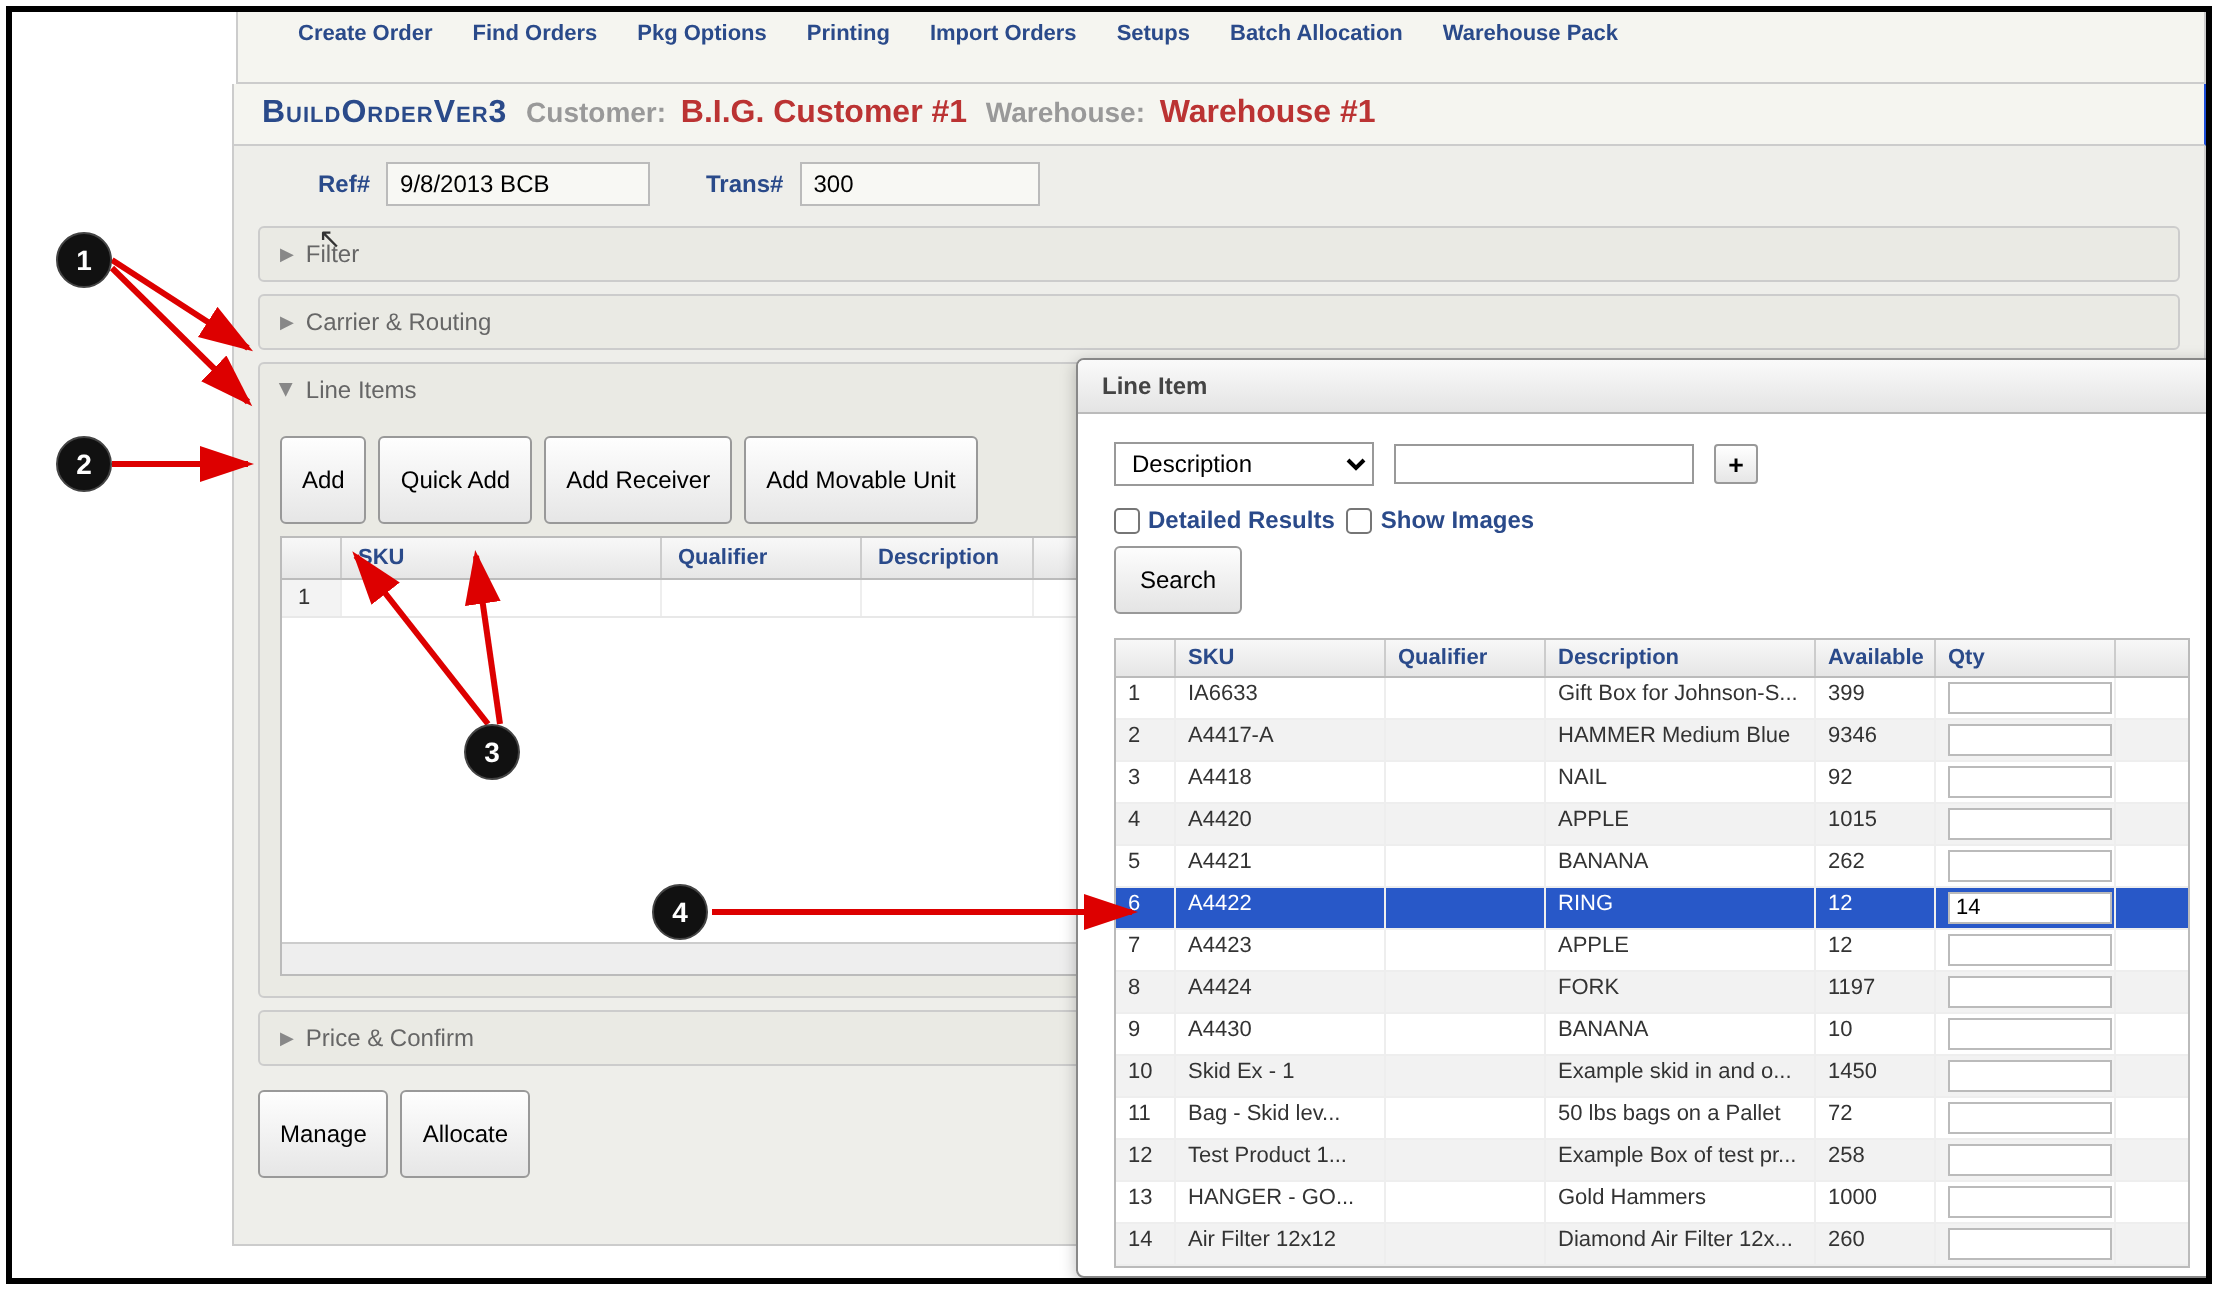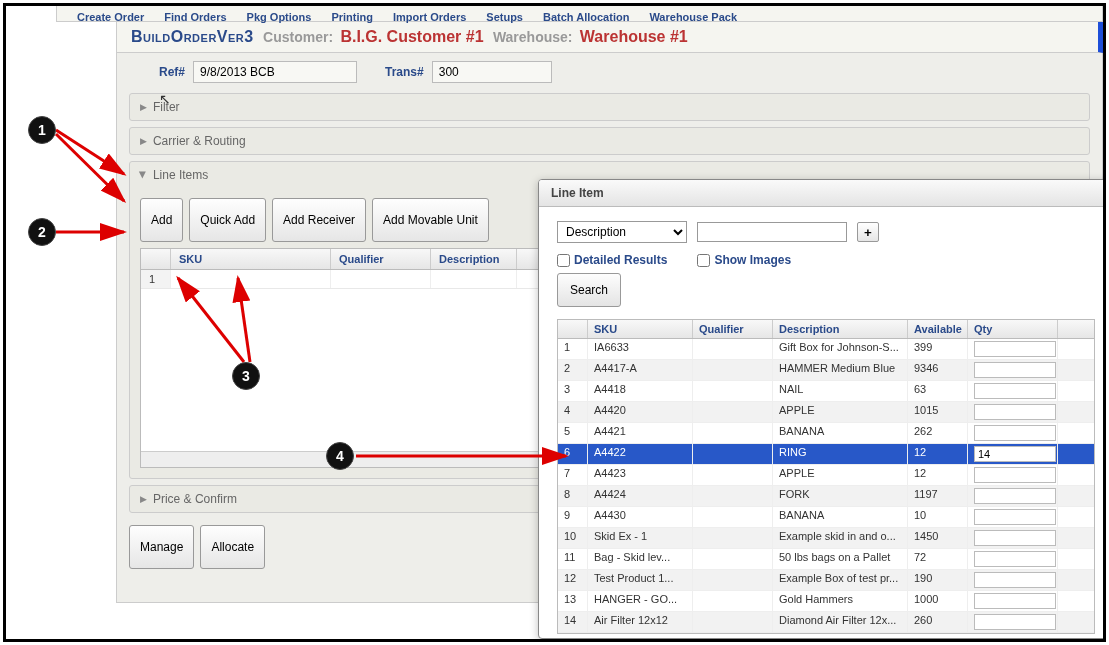--- a/index.html
+++ b/index.html
@@ -3,35 +3,35 @@
 <meta charset="utf-8">
 <style>
   * { box-sizing: border-box; margin: 0; padding: 0; }
   body { font-family: Arial, Helvetica, sans-serif; font-size: 12px; color: #333; background: #fff; position: relative; }
   .frame { border: 3px solid #000; width: 1103px; height: 639px; margin: 3px; position: relative; overflow: hidden; background: #fff; }
 
   
   .topnav { background: linear-gradient(#4a6da7, #3a5a92); height: 26px; display: flex; padding-left: 6px; position: relative; margin-left: 110px; border: 1px solid #2a4a7a; }
   .topnav-item { color: #fff; font-weight: bold; padding: 5px 12px; cursor: pointer; font-size: 13px; }
   .topnav-item.active { background: #1f3a66; }
-  .subnav { background: #f5f5f0; height: 16px; display: flex; padding-left: 10px; margin-left: 50px; border: 1px solid #ccc; border-top: none; }
+  .subnav { background: #f5f5f0; height: 36px; display: flex; padding-left: 20px; margin-left: 112px; border: 1px solid #ccc; border-top: none; }
   .subnav-item { color: #2a4a8a; font-weight: bold; padding: 5px 10px; cursor: pointer; font-size: 11px; }
   .subnav-item.active { color: #2a4a8a; }
 
   
-  .titlebar { margin-left: 110px; padding: 6px 14px; background: #f5f5f0; border-left:1px solid #ccc; border-right:5px solid #1d4ed8; border-bottom:1px solid #ccc; }
+  .titlebar { margin-left: 110px; padding: 6px 14px; background: #f5f5f0; border-left:1px solid #ccc; border-right:1px solid #1d4ed8; border-bottom:1px solid #ccc; }
   .titlebar .page { font-variant: small-caps; font-weight: bold; color: #2a4a8a; font-size: 16px; letter-spacing: 0.5px; }
   .titlebar .lbl { color: #999; font-weight: bold; font-size: 14px; margin-left: 6px; }
   .titlebar .val { color: #b33; font-weight: bold; font-size: 16px; margin-left: 4px; }
 
   
   .main { margin-left: 110px; background: #eeeeea; border:1px solid #ccc; border-top:none; padding: 8px 12px 18px 12px; position: relative; height: 550px; }
   .refrow { display:flex; align-items:center; gap: 8px; margin-bottom: 10px; padding-left: 30px; }
   .refrow label { color: #2a4a8a; font-weight: bold; font-size: 12px; }
-  .refrow input { background:#f8f8f4; border:1px solid #bbb; padding:3px 6px; font-size:12px; width:164px; }
+  .refrow input { background:#f8f8f4; border:1px solid #bbb; padding:3px 6px; font-size:12px; width:132px; }
   .cursor-icon { position:absolute; left:42px; top:38px; font-size:14px; color:#333; pointer-events:none; }
 
   
   .section { background:#eaeae4; border:1px solid #ccc; border-radius:3px; margin-bottom:6px; }
   .section-head { padding:6px 10px; color:#666; font-size:12px; display:flex; align-items:center; gap:6px; cursor:pointer; }
   .section-head .chev { font-size:9px; color:#888; }
   .section.open .section-head .chev { transform: rotate(90deg); display:inline-block; }
   .section-body { padding:10px; }
 
   
@@ -50,21 +50,21 @@
   .footer-btns { margin-top:12px; display:flex; gap:6px; }
 
   
   .dialog { position:absolute; left:532px; top:173px; width:576px; height:460px; background:#fff; border:1px solid #888; box-shadow:0 2px 8px rgba(0,0,0,0.25); border-radius:4px; overflow:hidden; }
   .dialog-title { background:linear-gradient(#fafafa,#e4e4e4); border-bottom:1px solid #bbb; padding:6px 12px; font-weight:bold; color:#444; font-size:12px; }
   .dialog-body { padding:14px 18px; }
   .search-row { display:flex; align-items:center; gap:10px; margin-bottom:10px; }
   .search-row select { background:#fff; border:1px solid #999; padding:2px 4px; font-size:12px; width:130px; }
   .search-row input[type=text] { border:1px solid #999; padding:2px 4px; font-size:12px; width:150px; }
   .plusbtn { border:1px solid #999; background:linear-gradient(#fff,#e6e6e6); width:22px; height:20px; font-weight:bold; cursor:pointer; border-radius:2px; }
-  .check-row { display:flex; gap:30px; align-items:flex-start; margin-bottom:6px; color:#2a4a8a; font-weight:bold; font-size:12px;}
+  .check-row { display:flex; gap:6px; align-items:flex-start; margin-bottom:6px; color:#2a4a8a; font-weight:bold; font-size:12px;}
   .check-row label { display:flex; align-items:center; gap:4px; }
   .searchbtn { background:linear-gradient(#fdfdfd,#e4e4e4); border:1px solid #999; border-radius:3px; padding:9px 12px; font-size:12px; cursor:pointer; }
 
   .results { border:1px solid #bbb; margin-top:12px; width:100%; }
   .res-head { background:linear-gradient(#f8f8f8,#e6e6e6); display:flex; border-bottom:1px solid #bbb; }
   .res-head div { padding:3px 6px; color:#2a4a8a; font-weight:bold; font-size:11px; border-right:1px solid #ccc; }
   .rh-i{width:30px;} .rh-sku{width:105px;} .rh-q{width:80px;} .rh-d{width:135px;} .rh-a{width:60px;} .rh-qty{width:90px;}
   .res-row { display:flex; border-bottom:1px solid #eee; font-size:11px; }
   .res-row > div { padding:2px 6px; border-right:1px solid #eee; overflow:hidden; white-space:nowrap; text-overflow:ellipsis; }
   .res-row.alt { background:#f2f2f2; }
@@ -215,21 +215,21 @@
               <div class="rr-q"></div>
               <div class="rr-d">HAMMER Medium Blue</div>
               <div class="rr-a">9346</div>
               <div class="rr-qty"><input type="text" value="" style=""></div>
             </div>
             <div class="res-row">
               <div class="rr-i">3</div>
               <div class="rr-sku">A4418</div>
               <div class="rr-q"></div>
               <div class="rr-d">NAIL</div>
-              <div class="rr-a">63</div>
+              <div class="rr-a">92</div>
               <div class="rr-qty"><input type="text" value="" style=""></div>
             </div>
             <div class="res-row alt">
               <div class="rr-i">4</div>
               <div class="rr-sku">A4420</div>
               <div class="rr-q"></div>
               <div class="rr-d">APPLE</div>
               <div class="rr-a">1015</div>
               <div class="rr-qty"><input type="text" value="" style=""></div>
             </div>
@@ -287,21 +287,21 @@
               <div class="rr-q"></div>
               <div class="rr-d">50 lbs bags on a Pallet</div>
               <div class="rr-a">72</div>
               <div class="rr-qty"><input type="text" value="" style=""></div>
             </div>
             <div class="res-row alt">
               <div class="rr-i">12</div>
               <div class="rr-sku">Test Product 1...</div>
               <div class="rr-q"></div>
               <div class="rr-d">Example Box of test pr...</div>
-              <div class="rr-a">190</div>
+              <div class="rr-a">258</div>
               <div class="rr-qty"><input type="text" value="" style=""></div>
             </div>
             <div class="res-row">
               <div class="rr-i">13</div>
               <div class="rr-sku">HANGER - GO...</div>
               <div class="rr-q"></div>
               <div class="rr-d">Gold Hammers</div>
               <div class="rr-a">1000</div>
               <div class="rr-qty"><input type="text" value="" style=""></div>
             </div>

